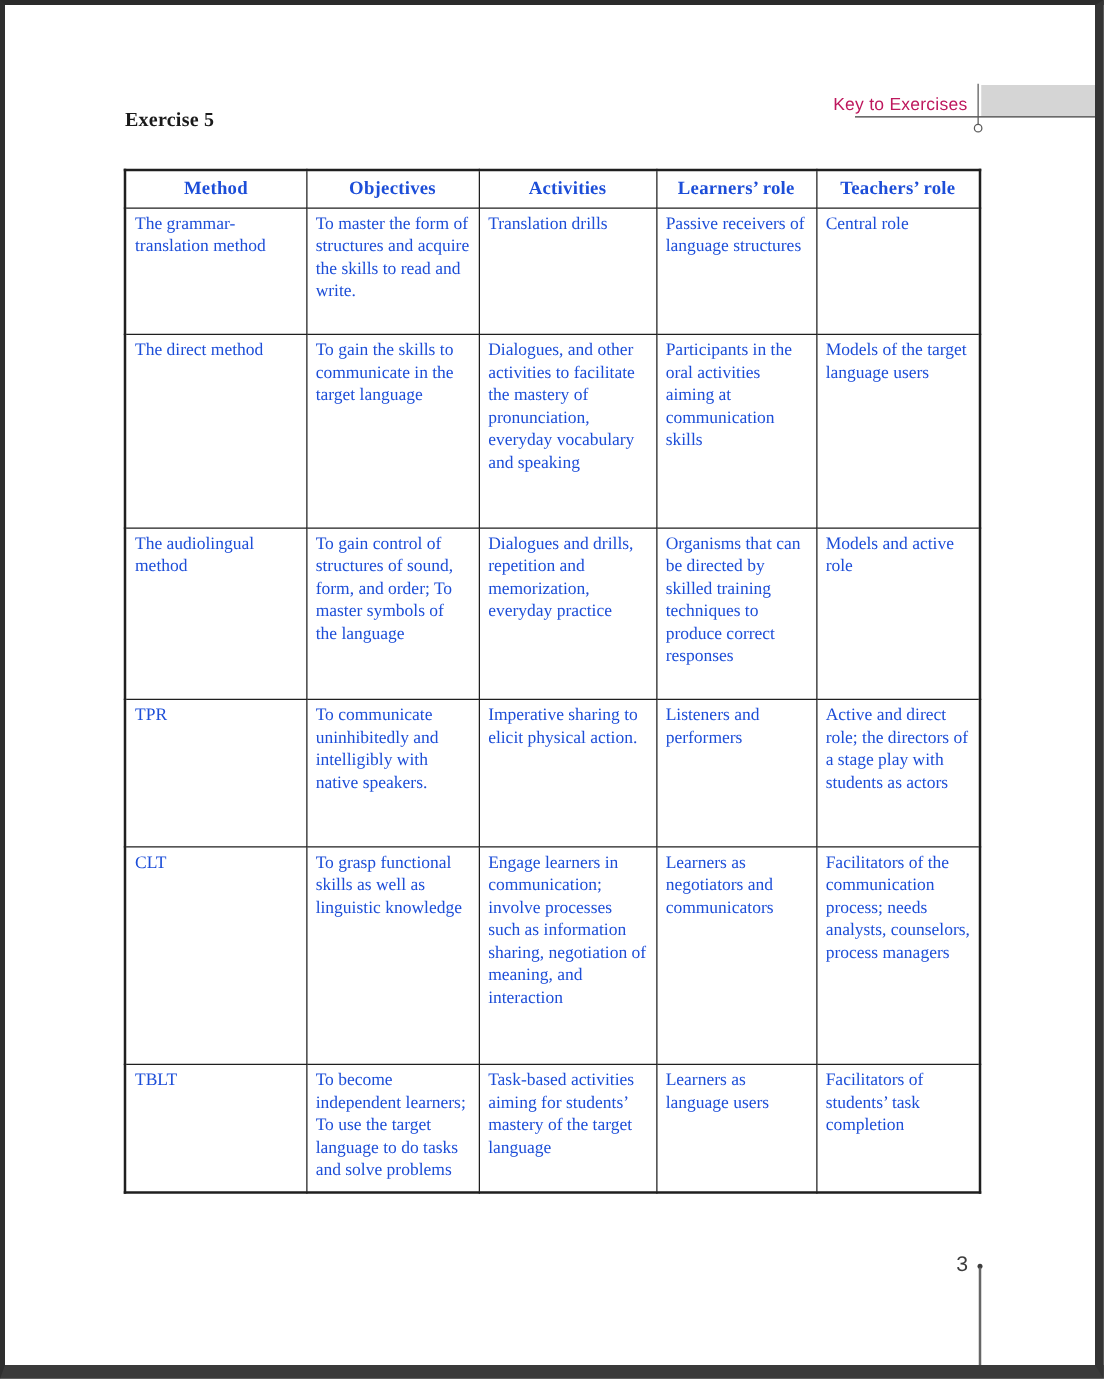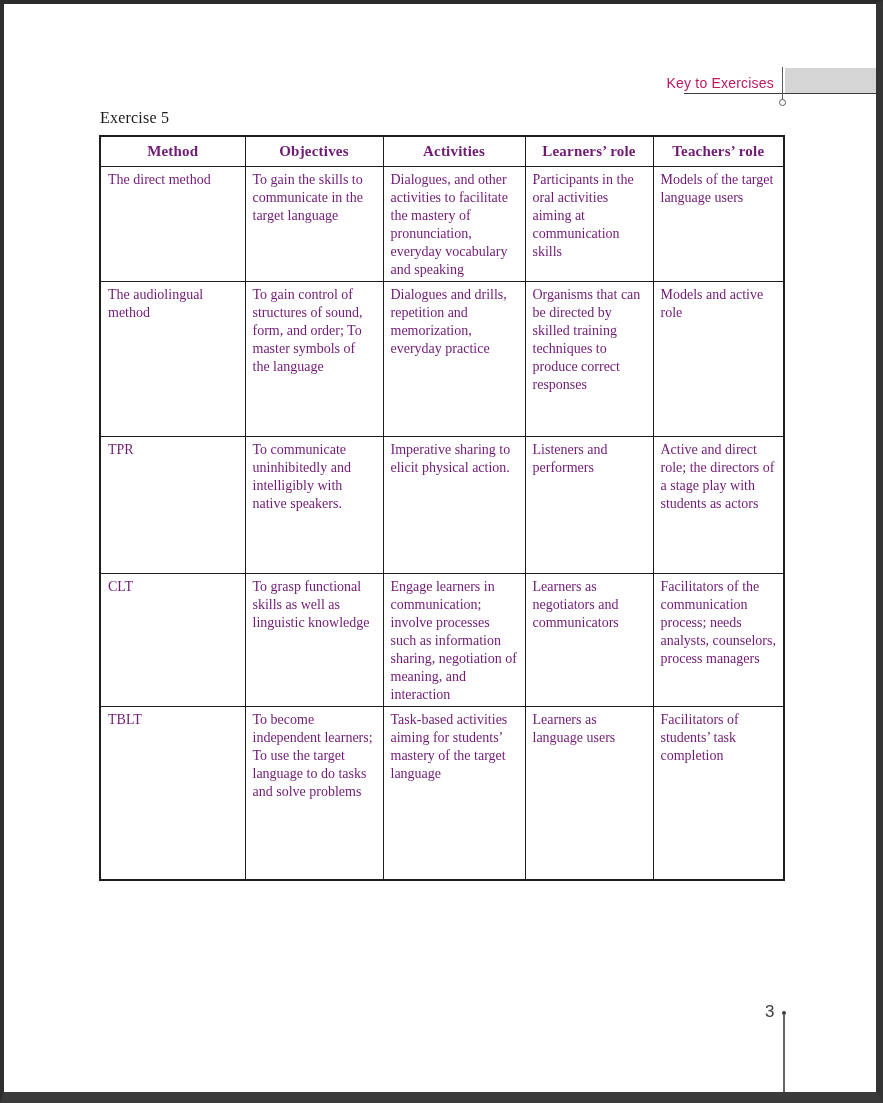--- a/index.html
+++ b/index.html
@@ -20,31 +20,31 @@
   .header-graybox{position:absolute;top:64px;left:781px;right:0;height:25px;background:#d5d5d5;}
   .header-vline{position:absolute;top:63px;left:778px;width:1px;height:33px;background:#5a5a5a;}
   .header-circle{position:absolute;top:95px;left:775px;width:5px;height:5px;border:1px solid #5a5a5a;border-radius:50%;background:#fff;}
   .header-text{
     position:absolute;top:71px;right:102px;
     font-family:"Liberation Sans","DejaVu Sans",sans-serif;
     font-size:14px;color:#be185d;letter-spacing:0.2px;white-space:nowrap;
   }
   
   .section-title{
-    position:absolute;top:105px;left:96px;margin:0;
-    font-size:16px;font-weight:normal;color:#1a1a1a;letter-spacing:0.2px;
+    position:absolute;top:84px;left:96px;margin:0;
+    font-size:16px;font-weight:bold;color:#1a1a1a;letter-spacing:0.2px;
   }
   
   table.methods{
     position:absolute;top:131px;left:95px;width:684px;
     border-collapse:collapse;table-layout:fixed;
     border:2px solid #1f1f1f;
   }
   table.methods th,table.methods td{
-    border:1px solid #1f1f1f;color:#701a75;
+    border:1px solid #1f1f1f;color:#1d4ed8;
     box-sizing:border-box;
   }
   table.methods th{
     font-size:15px;font-weight:bold;text-align:center;vertical-align:middle;
     height:30px;padding:2px 4px;letter-spacing:0.2px;
   }
   table.methods td{
     font-size:14px;line-height:18px;vertical-align:top;text-align:left;
     padding:4px 7px 2px 7px;white-space:pre-line;
   }
@@ -88,20 +88,27 @@
       <tr>
         <th>Method</th>
         <th>Objectives</th>
         <th>Activities</th>
         <th>Learners’ role</th>
         <th>Teachers’ role</th>
       </tr>
     </thead>
     <tbody>
       <tr>
+        <td>The grammar-translation method</td>
+        <td>To master the form of structures and acquire the skills to read and write.</td>
+        <td>Translation drills</td>
+        <td>Passive receivers of language structures</td>
+        <td>Central role</td>
+      </tr>
+      <tr>
         <td>The direct method</td>
         <td>To gain the skills to communicate in the target language</td>
         <td>Dialogues, and other activities to facilitate the mastery of pronunciation, everyday vocabulary and speaking</td>
         <td>Participants in the oral activities aiming at communication skills</td>
         <td>Models of the target language users</td>
       </tr>
       <tr>
         <td>The audiolingual method</td>
         <td>To gain control of structures of sound, form, and order; To master symbols of the language</td>
         <td>Dialogues and drills, repetition and memorization, everyday practice</td>

